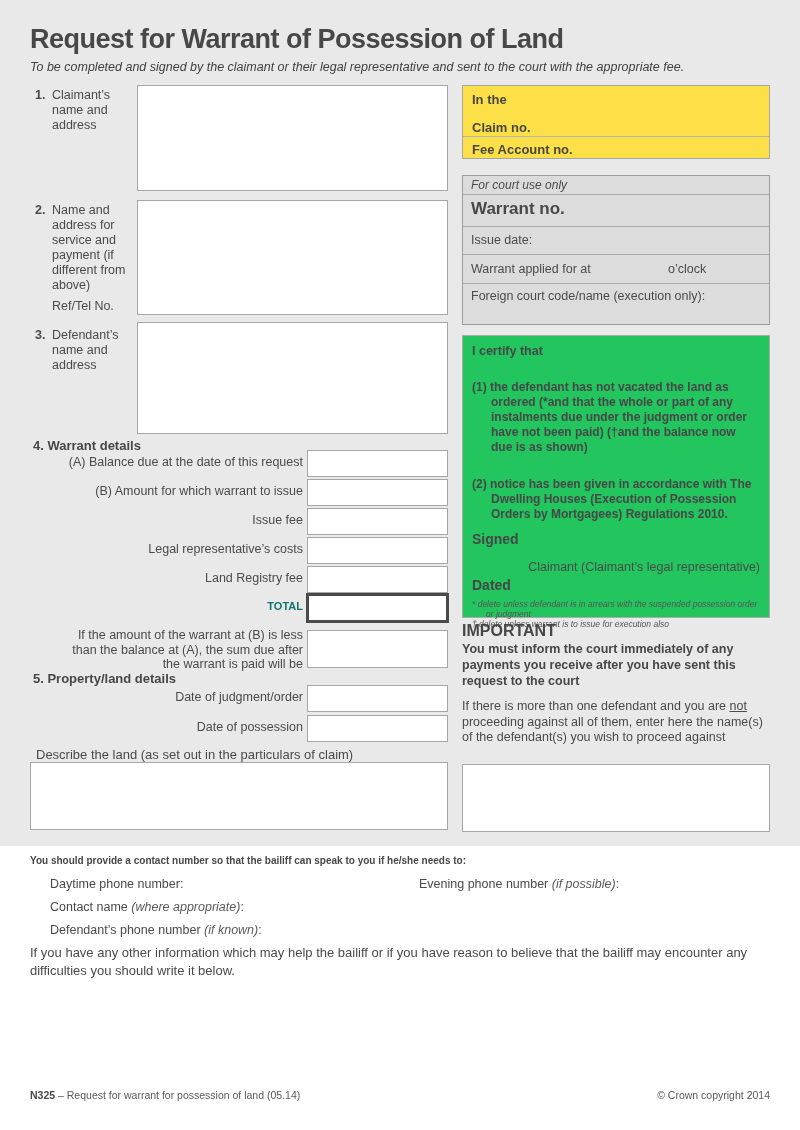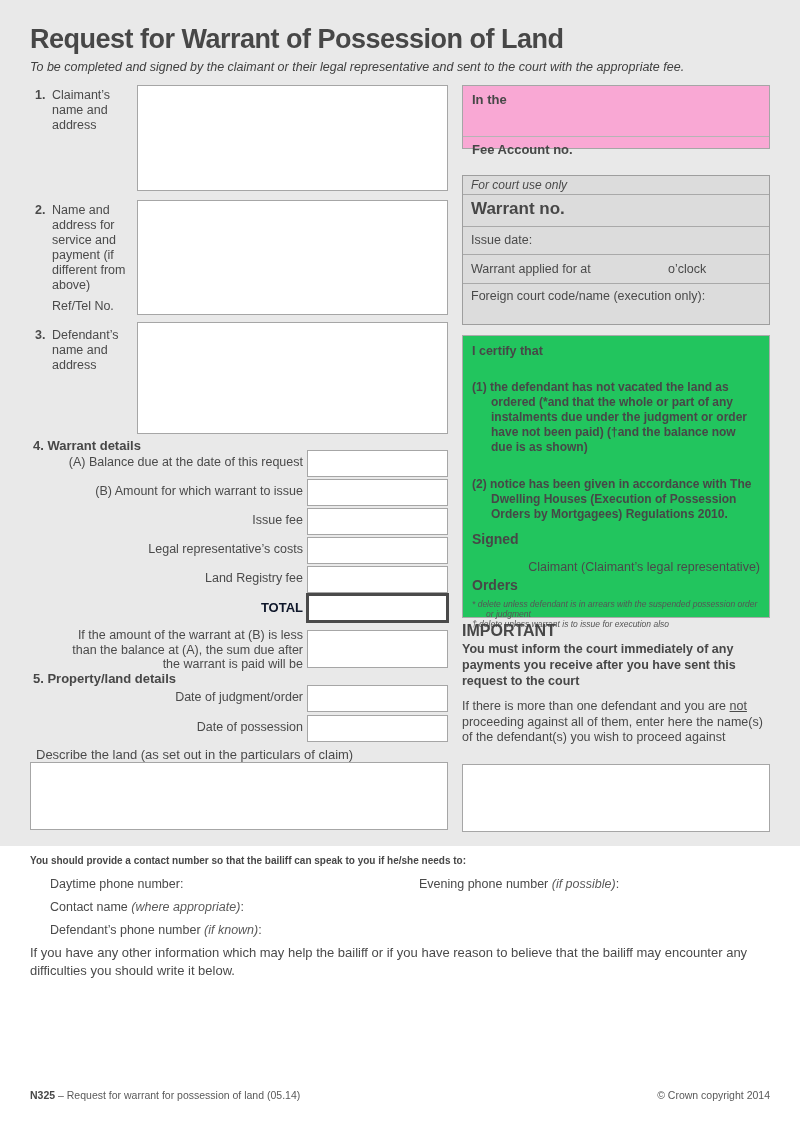--- a/index.html
+++ b/index.html
@@ -23,29 +23,29 @@
   .whitebox { background:#ffffff; border:1px solid #a6a6a6; }
   .box1 { left:137px; top:85px;  width:311px; height:106px; }
   .box2 { left:137px; top:200px; width:311px; height:115px; }
   .box3 { left:137px; top:322px; width:311px; height:112px; }
 
   .sec-head { font-size:13px; font-weight:bold; color:#474747; }
   .s4-head { left:33px; top:438px; }
   .s5-head { left:33px; top:671px; }
 
   .row-label { width:273px; left:30px; text-align:right; font-size:12.5px; }
-  .row-label.bold { font-weight:bold; font-size:13px; color:#0f172a; }
+  .row-label.bold { font-weight:bold; font-size:11px; color:#0f766e; }
   .row-box { left:307px; width:141px; height:27px; }
   .total-box { left:306px; top:593px; width:143px; height:30px; background:#fff; border:3px solid #4a4a4a; }
   .residual-label { left:58px; top:628px; width:245px; text-align:right; font-size:12.5px; line-height:14.5px; }
   .residual-box { left:307px; top:630px; width:141px; height:38px; }
   .describe-label { left:36px; top:747px; font-size:13px; }
   .describe-box { left:30px; top:762px; width:418px; height:68px; }
 
-  .rc-header-box { left:462px; top:85px; width:308px; height:64px; background:#f9a8d4; border:1px solid #a6a6a6; }
+  .rc-header-box { left:462px; top:85px; width:308px; height:74px; background:#fde047; border:1px solid #a6a6a6; }
   .rc-header-box .upper { height:50px; padding:6px 0 0 9px; }
   .rc-header-box .upper .line1 { font-size:13px; font-weight:bold; color:#474747; }
   .rc-header-box .upper .line2 { font-size:13px; font-weight:bold; color:#474747; margin-top:13px; }
   .rc-header-box .lower { height:26px; border-top:1px solid #b5b5b5; padding:5px 0 0 9px; font-size:13px; font-weight:bold; color:#474747; }
 
   .court-box { left:462px; top:175px; width:308px; height:150px; background:#dcdcdc; border:1px solid #9e9e9e; display:flex; flex-direction:column; }
   .court-row { border-bottom:1px solid #a9a9a9; padding-left:8px; position:relative; }
   .court-row:last-child { border-bottom:none; }
   .cr1 { height:19px; font-size:12px; font-style:italic; padding-top:2px; }
   .cr2 { height:32px; font-size:17px; font-weight:bold; color:#474747; padding-top:4px; }
@@ -141,20 +141,21 @@
 
   <div class="abs row-label" style="top:720px;">Date of possession</div>
   <div class="abs whitebox row-box" style="top:715px;"></div>
 
   <div class="abs describe-label">Describe the land (as set out in the particulars of claim)</div>
   <div class="abs whitebox describe-box"></div>
 
   <div class="abs rc-header-box">
     <div class="upper">
       <div class="line1">In the</div>
+      <div class="line2">Claim no.</div>
     </div>
     <div class="lower">
       <span>Fee Account no.</span>
     </div>
   </div>
 
   <div class="abs court-box">
     <div class="court-row cr1">For court use only</div>
     <div class="court-row cr2">
       <span>Warrant no.</span>
@@ -170,21 +171,21 @@
       <span>Foreign court code/name (execution only):</span>
     </div>
   </div>
 
   <div class="abs certify-box">
     <div class="intro">I certify that</div>
     <div class="cert-item">(1) the defendant has not vacated the land as ordered (*and that the whole or part of any instalments due under the judgment or order have not been paid) (†and the balance now due is as shown)</div>
     <div class="cert-item">(2) notice has been given in accordance with The Dwelling Houses (Execution of Possession Orders by Mortgagees) Regulations 2010.</div>
     <div class="cert-signed">Signed</div>
     <div class="cert-claimant">Claimant (Claimant’s legal representative)</div>
-    <div class="cert-dated">Orders</div>
+    <div class="cert-dated">Dated</div>
     <div class="cert-fn">*  delete unless defendant is in arrears with the suspended possession order or judgment</div>
     <div class="cert-fn">†  delete unless warrant is to issue for execution also</div>
   </div>
 
   <div class="abs important">
     <div class="imp-head">IMPORTANT</div>
     <div class="imp-bold">You must inform the court immediately of any payments you receive after you have sent this request to the court</div>
     <div class="imp-note">
       <span>If there is more than one defendant and you are </span><span class="ul">not</span><span> proceeding against all of them, enter here the name(s) of the defendant(s) you wish to proceed against</span>
     </div>

